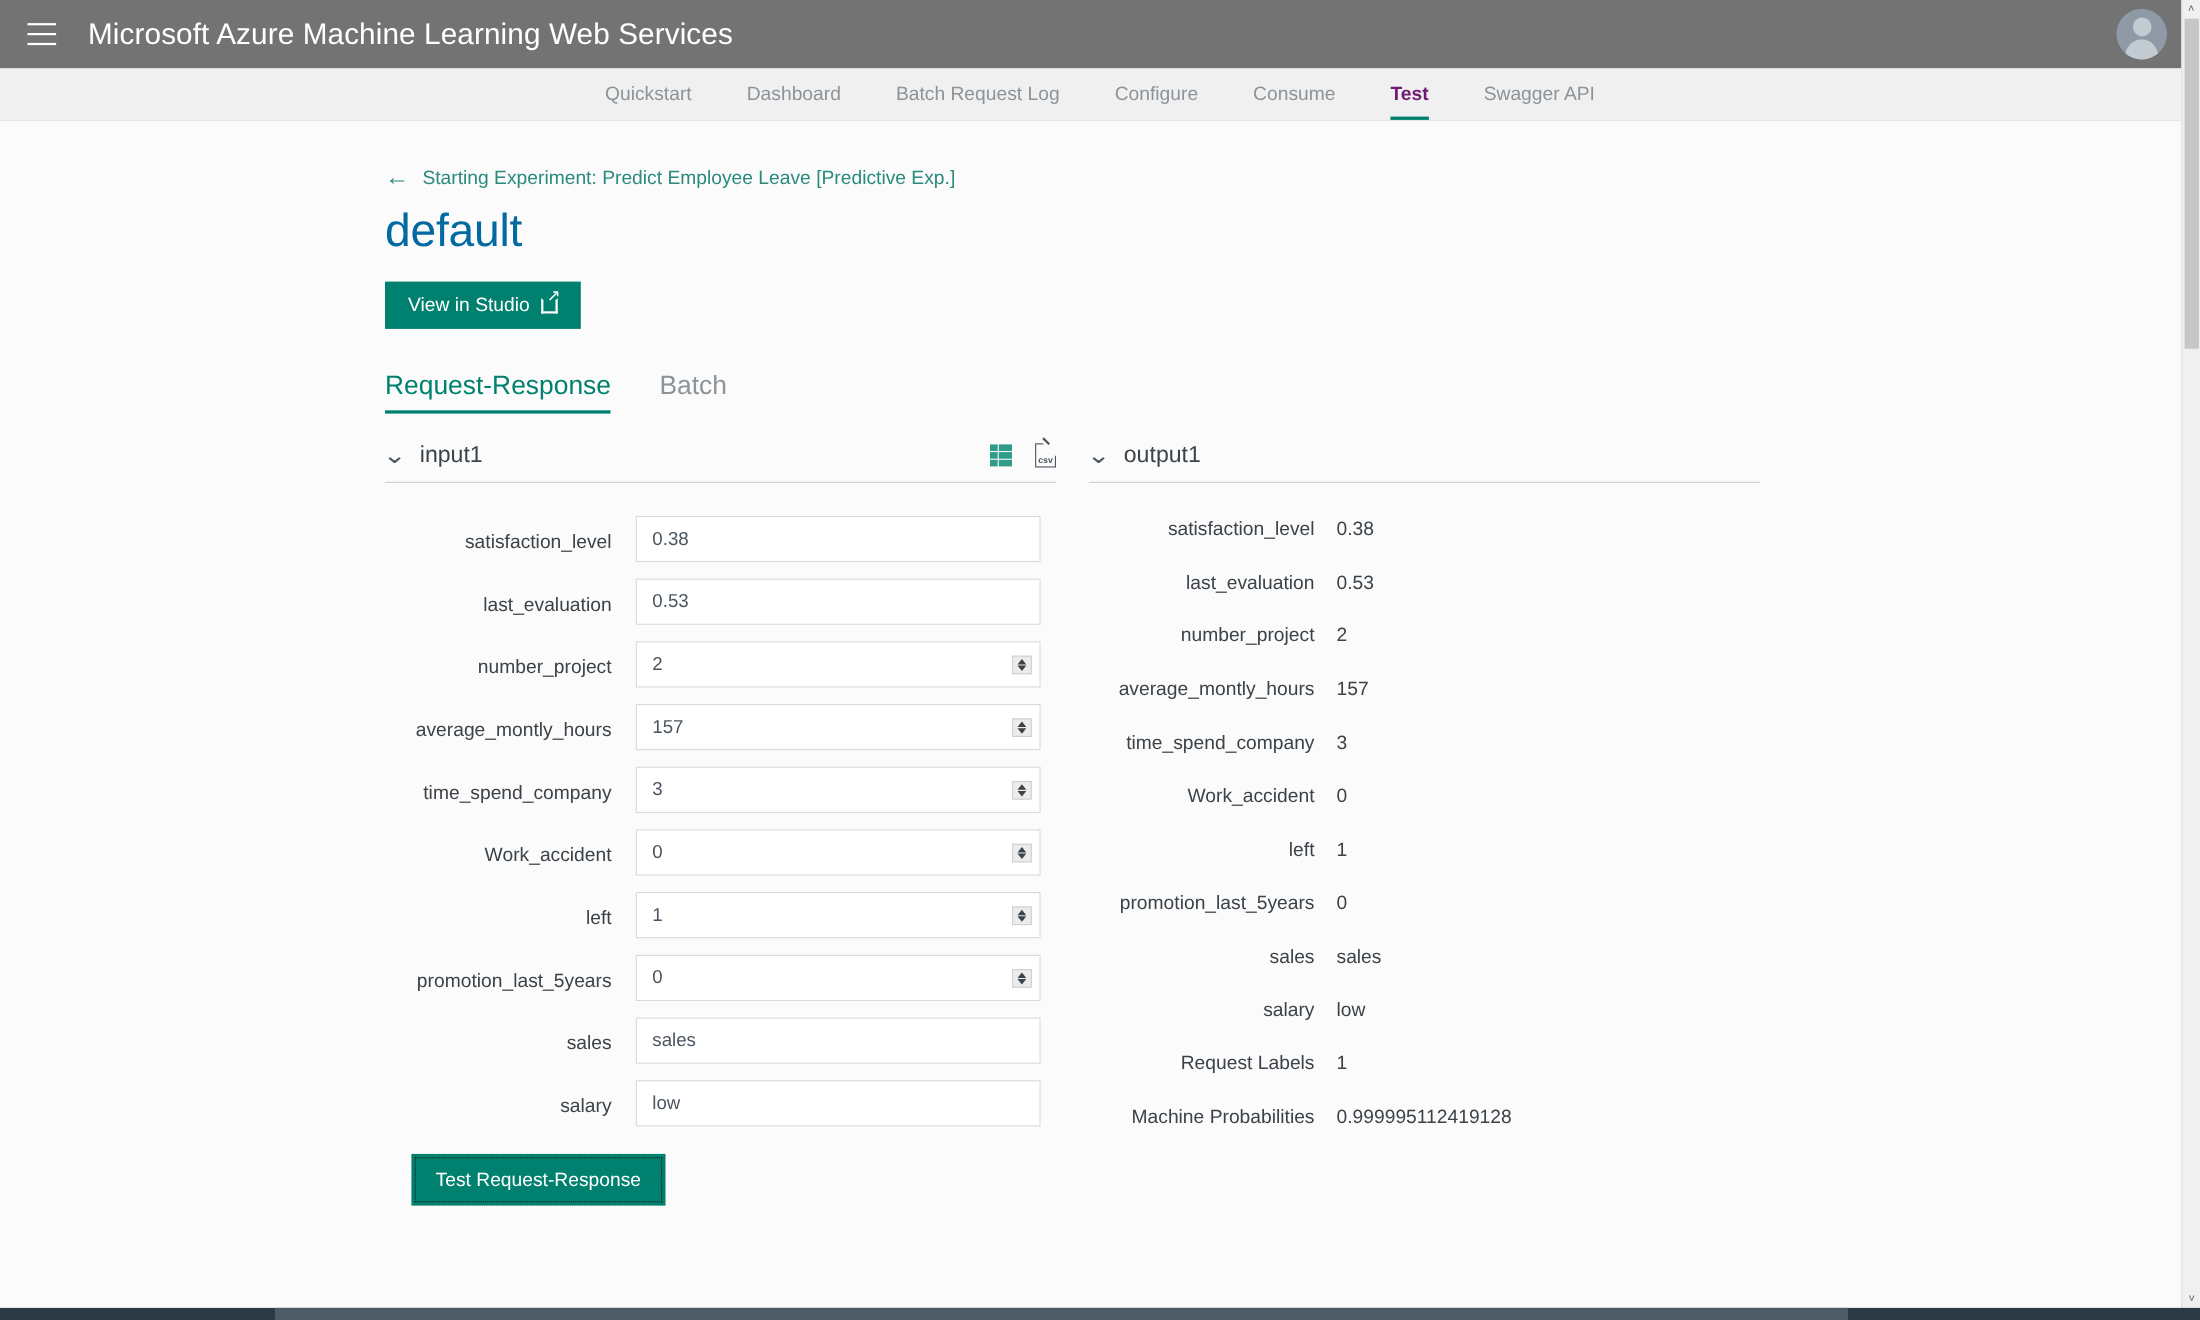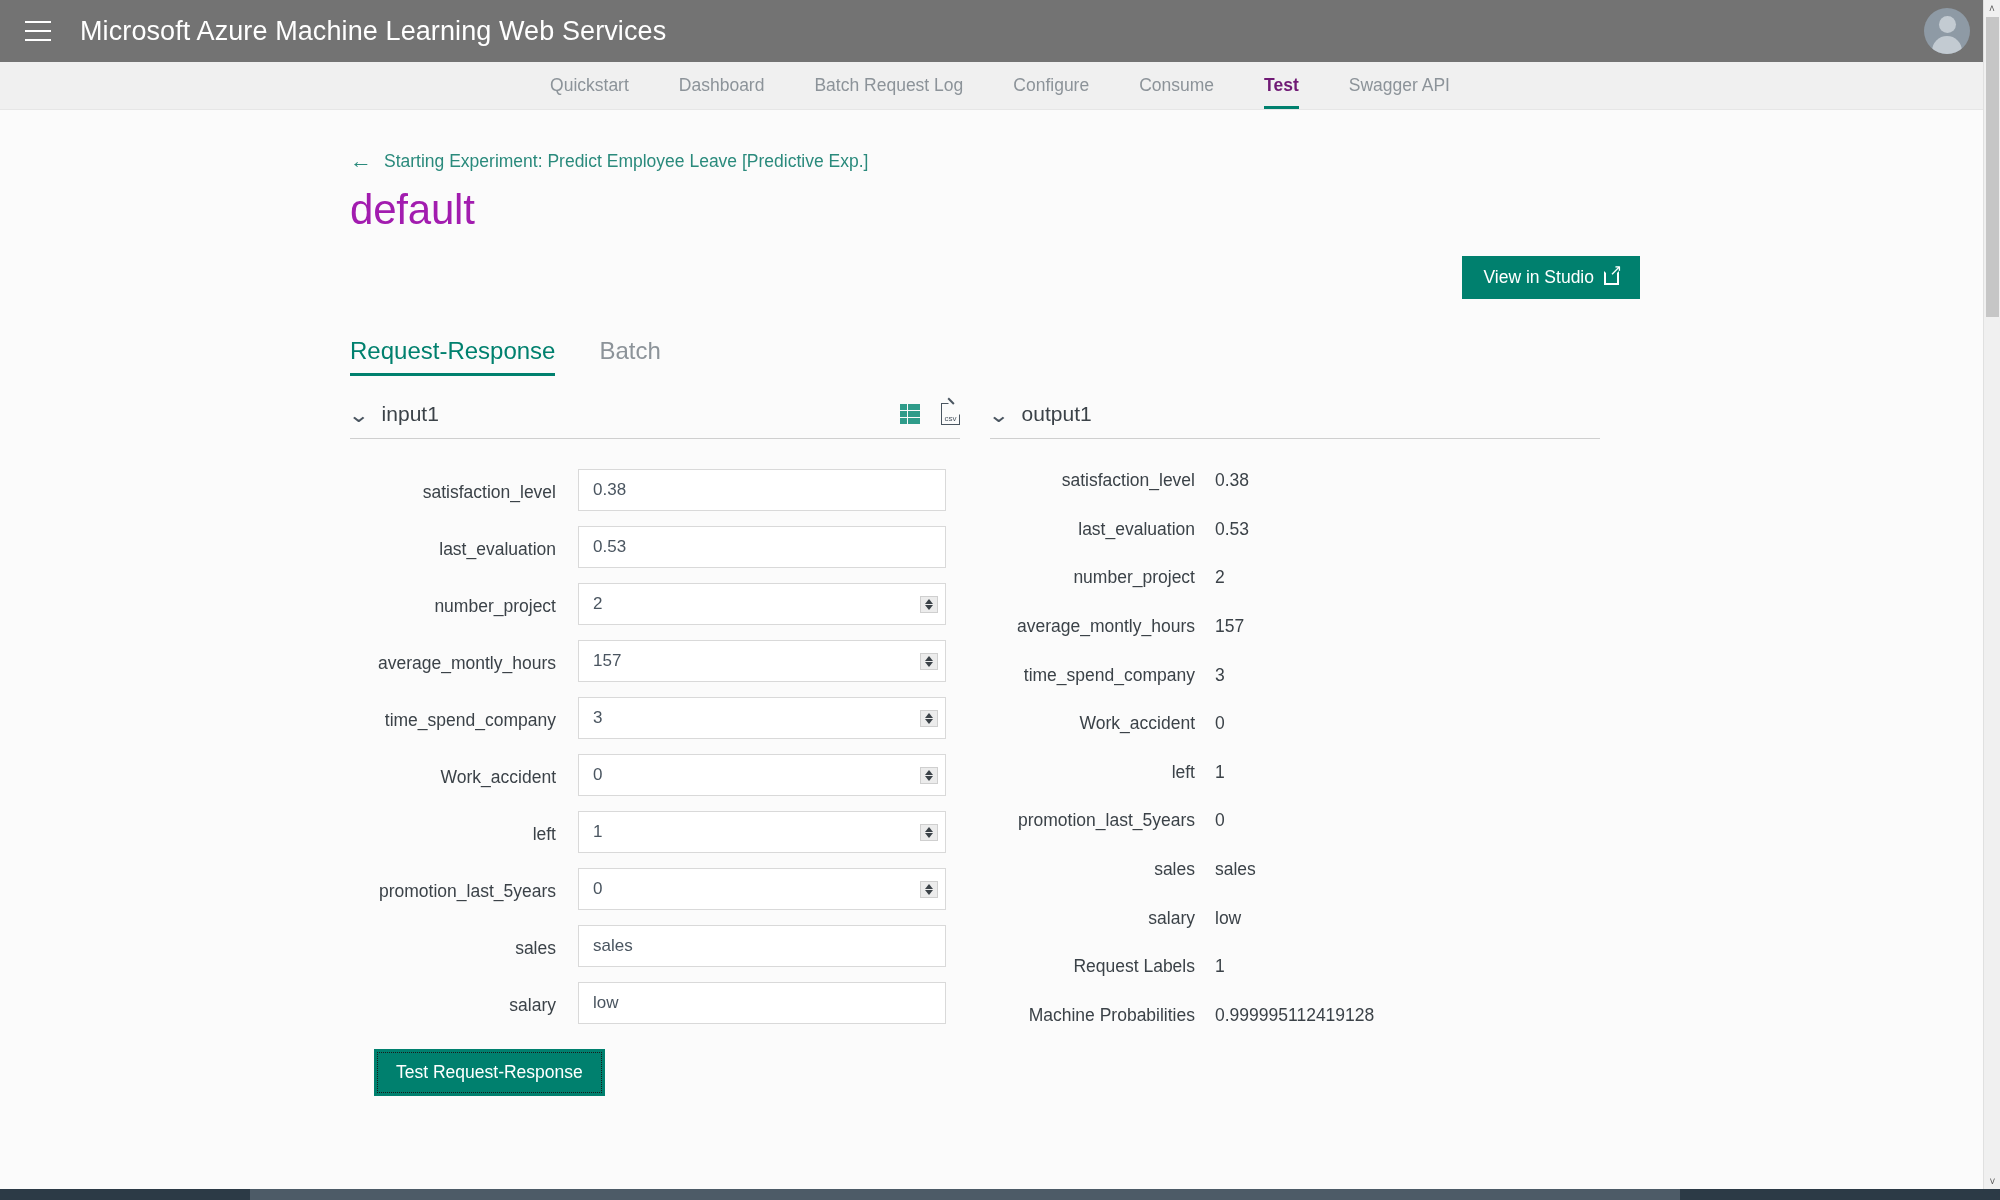--- a/index.html
+++ b/index.html
@@ -134,28 +134,27 @@
   .back-arrow {
     display: inline-block;
     font-size: 22px;
     line-height: 1;
     color: #2a8a7c;
   }
 
   .page-title {
     font-size: 42px;
     font-weight: 400;
-    color: #a21caf;
+    color: #0369a1;
     margin-top: 14px;
     letter-spacing: -0.2px;
   }
 
   .studio-row {
     display: flex;
-    justify-content: flex-end;
     margin-top: 22px;
     padding-right: 330px;
   }
   .studio-btn {
     background: #00806e;
     color: #ffffff;
     font-size: 17.5px;
     border: none;
     padding: 11px 21px;
     display: inline-flex;
@@ -237,20 +236,21 @@
   }
   .panel-title {
     font-size: 21px;
     color: #3b4248;
   }
   .head-icons {
     margin-left: auto;
     display: flex;
     align-items: center;
     gap: 20px;
+    font-weight: bold;
   }
   .icon-grid {
     width: 21px; height: 20px;
     display: grid;
     grid-template-columns: 7px 12px;
     grid-template-rows: 6px 6px 6px;
     gap: 1px;
     cursor: pointer;
   }
   .icon-grid i { background: #2f9c8a; display: block; }

